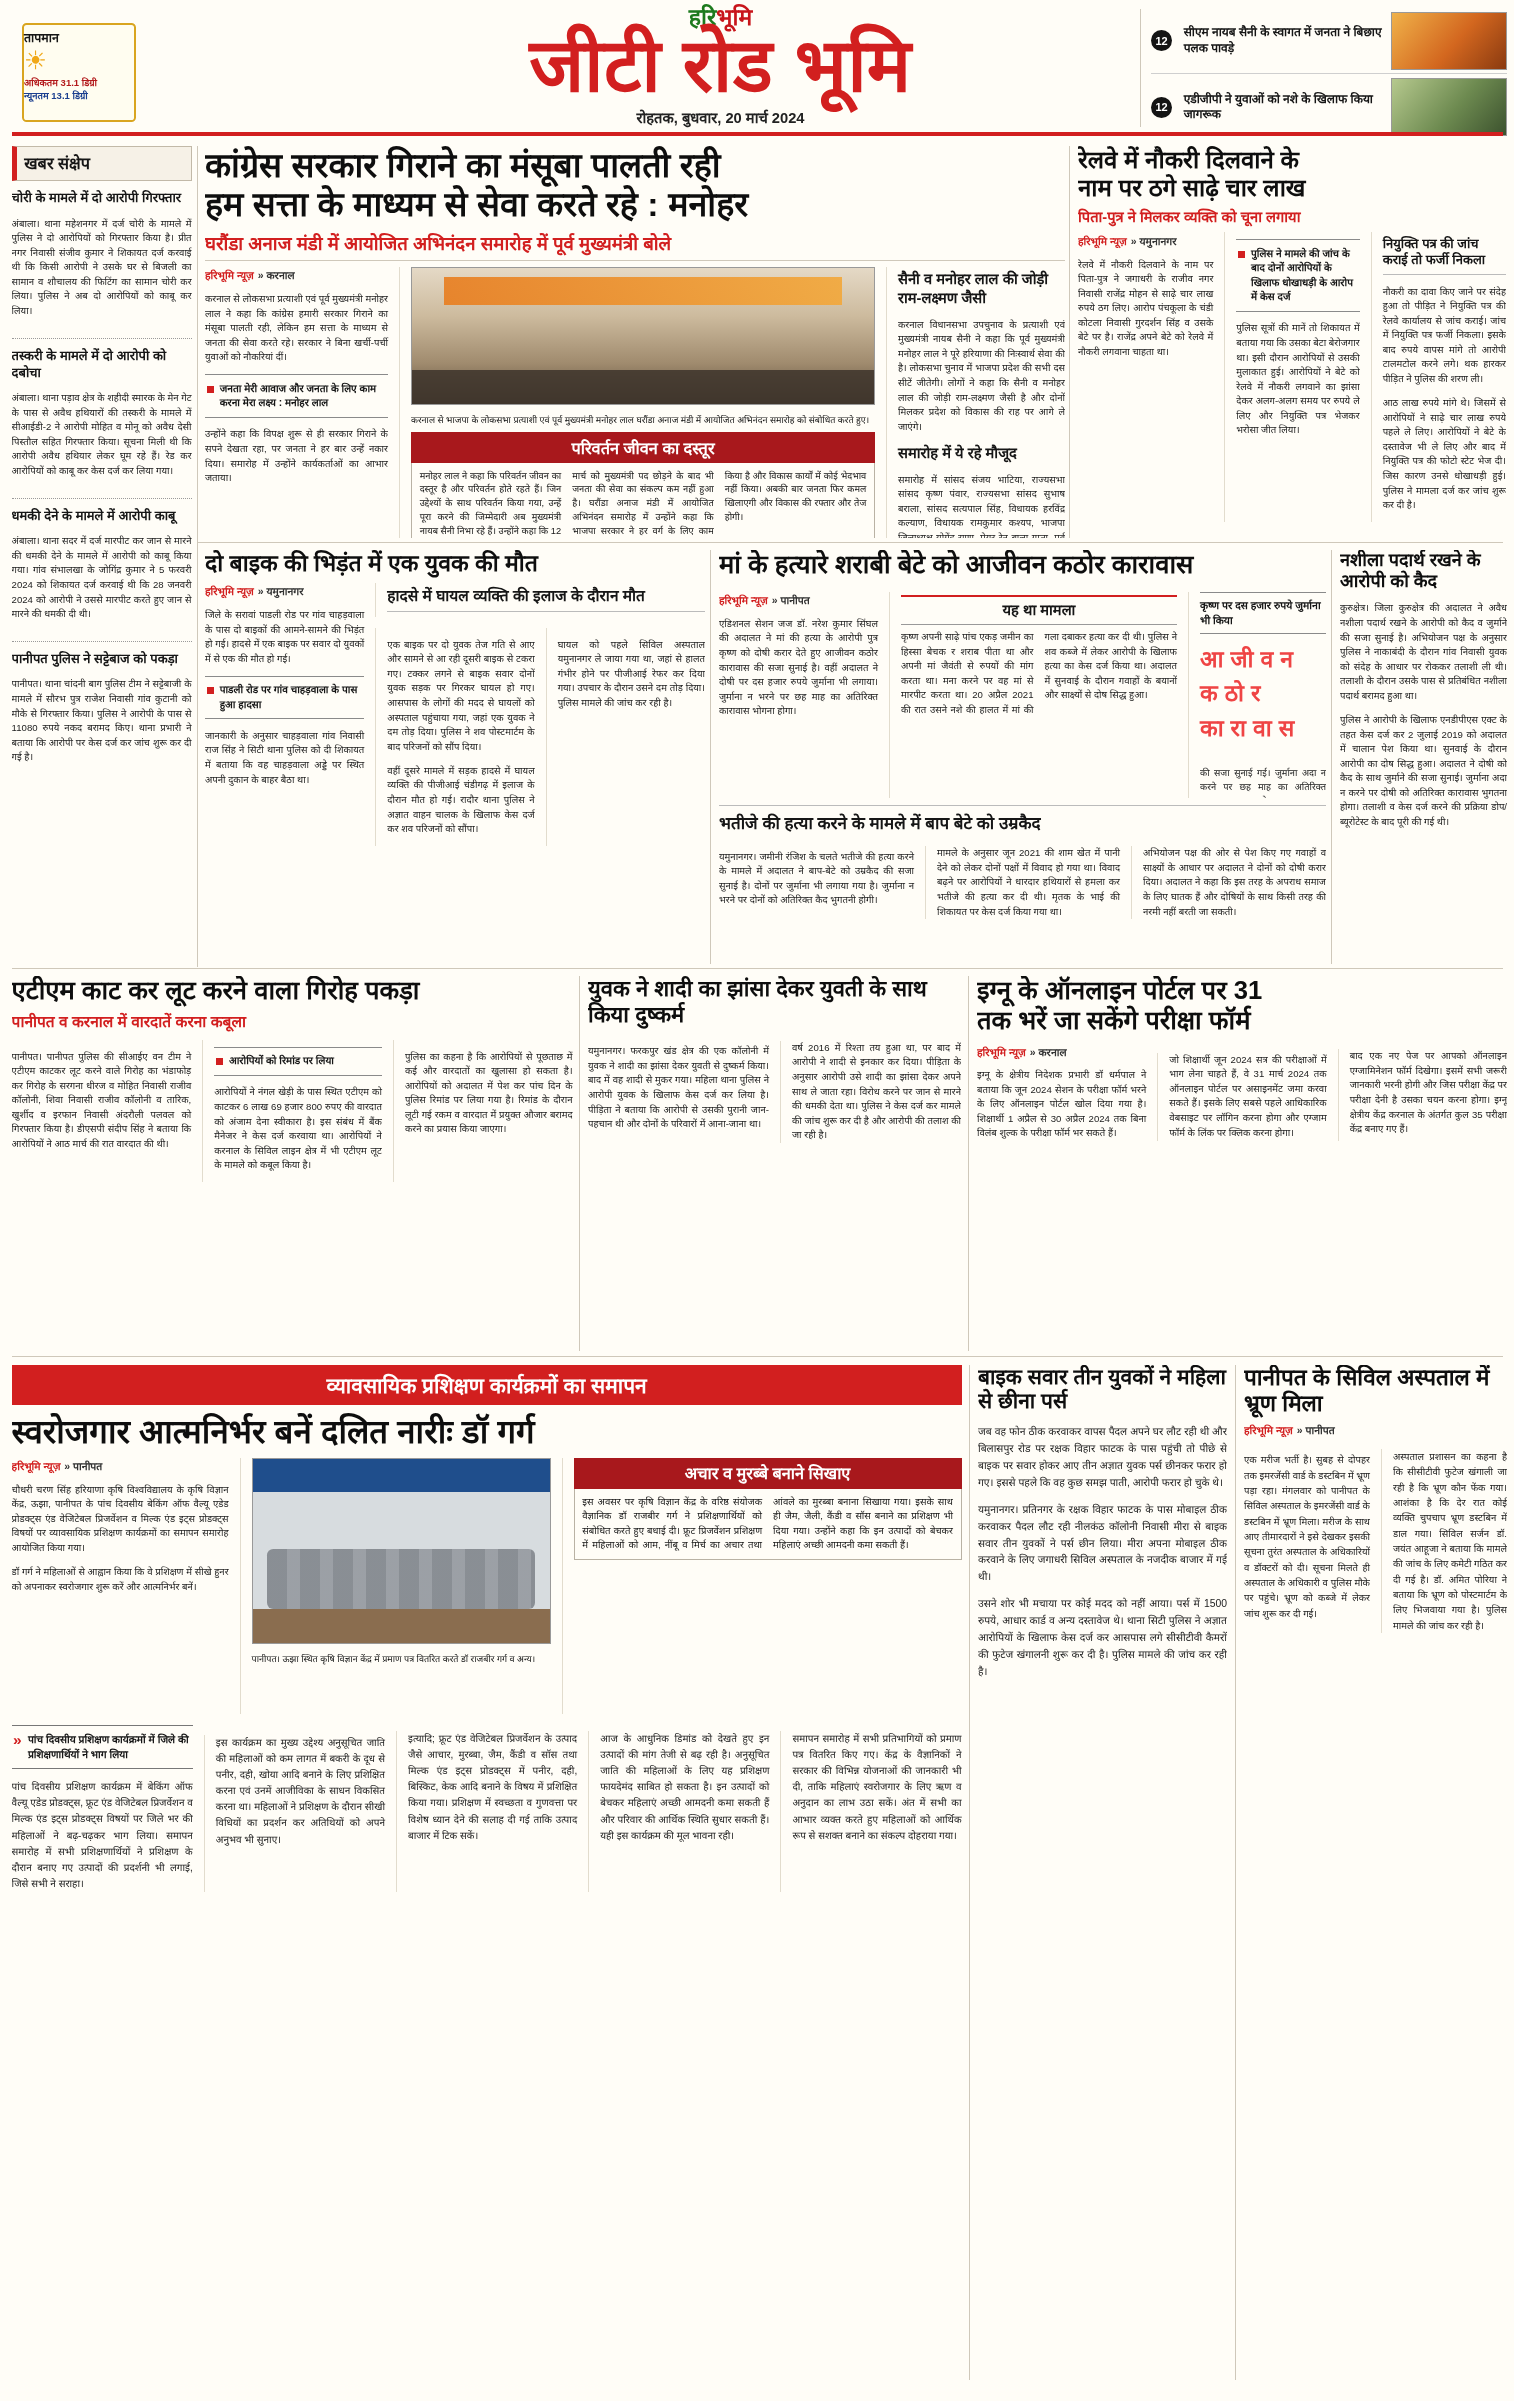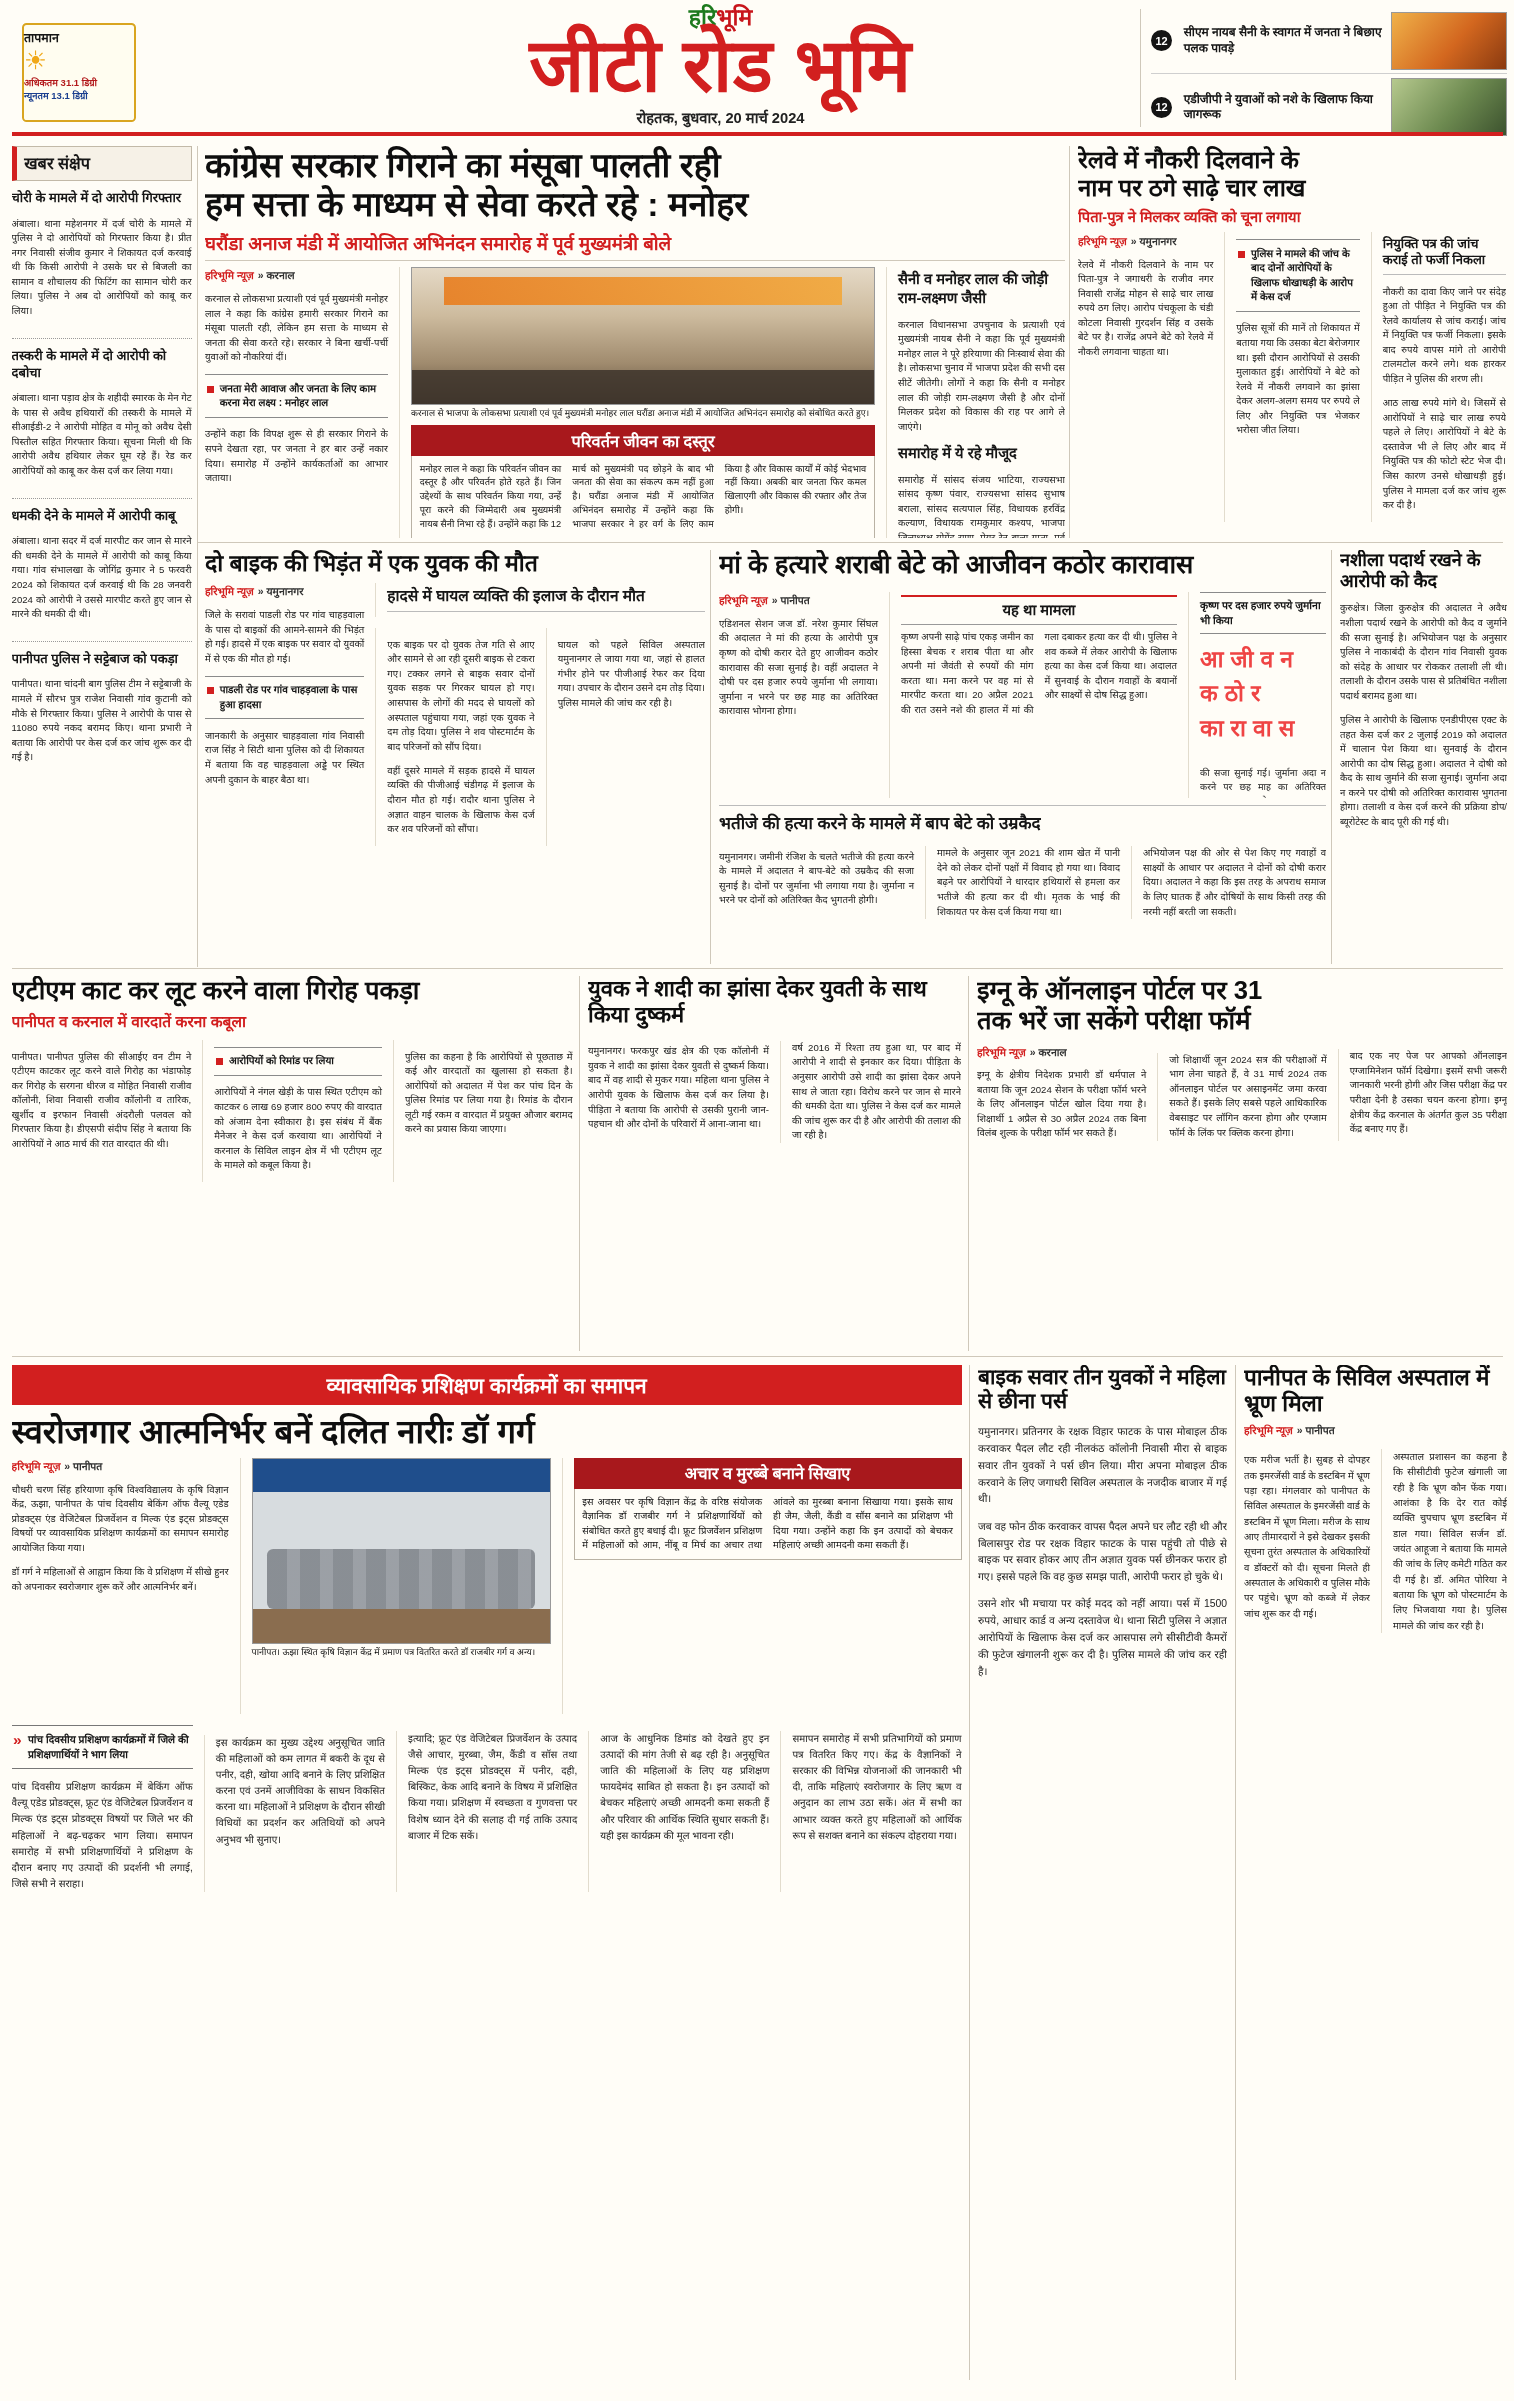--- a/index.html
+++ b/index.html
@@ -11,21 +11,21 @@
   .abs{position:absolute;}
   .rule-h{position:absolute;height:0.8px;background:var(--rule);}
   .rule-v{position:absolute;width:0.8px;background:var(--rule);}
   .hl{font-weight:800;color:#0e0e0e;line-height:1.16;}
   .subhead-red{color:var(--red);font-weight:800;}
   .byline{font-size:10.5px;font-weight:700;margin:1.5px 0 5.4px;}
   .byline .brand{color:var(--red);}
   .byline .place{color:#333;margin-left:3.9px;}
   .body-txt{font-size:9.6px;line-height:1.52;text-align:justify;color:#222;}
   .body-txt + .body-txt{margin-top:6.2px;}
-  .caption{font-size:9px;line-height:1.35;text-align:justify;color:#111;margin-top:2px;}
+  .caption{font-size:9px;line-height:1.35;text-align:justify;color:#111;margin-top:9px;}
   .grid{display:grid;gap:11px;}
   .gsep > * + *{border-left:0.8px solid #e2dccd;padding-left:11px;}
   .bullet-box{display:flex;gap:6.2px;border-top:0.8px solid #8a8a8a;border-bottom:0.8px solid #8a8a8a;
               padding:6.2px 1.5px;margin:7px 0;font-weight:700;font-size:10.2px;line-height:1.42;}
   .sq{width:7px;height:7px;background:var(--red);flex:none;margin-top:3.9px;}
   .subhl{font-weight:800;font-size:14.7px;line-height:1.3;margin:3.1px 0 5.4px;}
   .box-head{background:var(--darkred);color:#fff;text-align:center;font-weight:800;font-size:16.3px;padding:4.6px 0;}
   .box-body{border:0.8px solid #b9b2a4;border-top:none;padding:6.2px 7.7px;font-size:9.3px;line-height:1.5;text-align:justify;}
   .cols2{column-count:2;column-gap:11px;}
   .cols3{column-count:3;column-gap:11px;}
@@ -361,22 +361,22 @@
       <p class="body-txt" style="font-size:10px;line-height:1.62;">इत्यादि; फ्रूट एंड वेजिटेबल प्रिजर्वेशन के उत्पाद जैसे आचार, मुरब्बा, जैम, कैंडी व सॉस तथा मिल्क एंड इट्स प्रोडक्ट्स में पनीर, दही, बिस्किट, केक आदि बनाने के विषय में प्रशिक्षित किया गया। प्रशिक्षण में स्वच्छता व गुणवत्ता पर विशेष ध्यान देने की सलाह दी गई ताकि उत्पाद बाजार में टिक सकें।</p>
       <p class="body-txt" style="font-size:10px;line-height:1.62;">आज के आधुनिक डिमांड को देखते हुए इन उत्पादों की मांग तेजी से बढ़ रही है। अनुसूचित जाति की महिलाओं के लिए यह प्रशिक्षण फायदेमंद साबित हो सकता है। इन उत्पादों को बेचकर महिलाएं अच्छी आमदनी कमा सकती हैं और परिवार की आर्थिक स्थिति सुधार सकती हैं। यही इस कार्यक्रम की मूल भावना रही।</p>
       <p class="body-txt" style="font-size:10px;line-height:1.62;">समापन समारोह में सभी प्रतिभागियों को प्रमाण पत्र वितरित किए गए। केंद्र के वैज्ञानिकों ने सरकार की विभिन्न योजनाओं की जानकारी भी दी, ताकि महिलाएं स्वरोजगार के लिए ऋण व अनुदान का लाभ उठा सकें। अंत में सभी का आभार व्यक्त करते हुए महिलाओं को आर्थिक रूप से सशक्त बनाने का संकल्प दोहराया गया।</p>
     </div>
   </div>
 
   <div class="rule-v" style="left:969px;top:1365px;height:1015px;"></div>
 
   <div class="abs clip" style="left:978px;top:1365px;width:249px;height:1015px;">
     <div class="hl" style="font-size:21px;margin-bottom:7.7px;">बाइक सवार तीन युवकों ने महिला से छीना पर्स</div>
+    <p class="body-txt" style="font-size:10.4px;line-height:1.62;">जब वह फोन ठीक करवाकर वापस पैदल अपने घर लौट रही थी और बिलासपुर रोड पर रक्षक विहार फाटक के पास पहुंची तो पीछे से बाइक पर सवार होकर आए तीन अज्ञात युवक पर्स छीनकर फरार हो गए। इससे पहले कि वह कुछ समझ पाती, आरोपी फरार हो चुके थे।</p>
     <p class="body-txt" style="font-size:10.4px;line-height:1.62;">यमुनानगर। प्रतिनगर के रक्षक विहार फाटक के पास मोबाइल ठीक करवाकर पैदल लौट रही नीलकंठ कॉलोनी निवासी मीरा से बाइक सवार तीन युवकों ने पर्स छीन लिया। मीरा अपना मोबाइल ठीक करवाने के लिए जगाधरी सिविल अस्पताल के नजदीक बाजार में गई थी।</p>
-    <p class="body-txt" style="font-size:10.4px;line-height:1.62;">जब वह फोन ठीक करवाकर वापस पैदल अपने घर लौट रही थी और बिलासपुर रोड पर रक्षक विहार फाटक के पास पहुंची तो पीछे से बाइक पर सवार होकर आए तीन अज्ञात युवक पर्स छीनकर फरार हो गए। इससे पहले कि वह कुछ समझ पाती, आरोपी फरार हो चुके थे।</p>
     <p class="body-txt" style="font-size:10.4px;line-height:1.62;">उसने शोर भी मचाया पर कोई मदद को नहीं आया। पर्स में 1500 रुपये, आधार कार्ड व अन्य दस्तावेज थे। थाना सिटी पुलिस ने अज्ञात आरोपियों के खिलाफ केस दर्ज कर आसपास लगे सीसीटीवी कैमरों की फुटेज खंगालनी शुरू कर दी है। पुलिस मामले की जांच कर रही है।</p>
   </div>
 
   <div class="rule-v" style="left:1235px;top:1365px;height:1015px;"></div>
 
   <div class="abs clip" style="left:1244px;top:1365px;width:263px;height:1015px;">
     <div class="hl" style="font-size:22.5px;margin-bottom:6.2px;">पानीपत के सिविल अस्पताल में भ्रूण मिला</div>
     <div class="byline">
       <span class="brand" style="font-size:10.5px;">हरिभूमि न्यूज़</span><span class="place">» पानीपत</span>
     </div>

